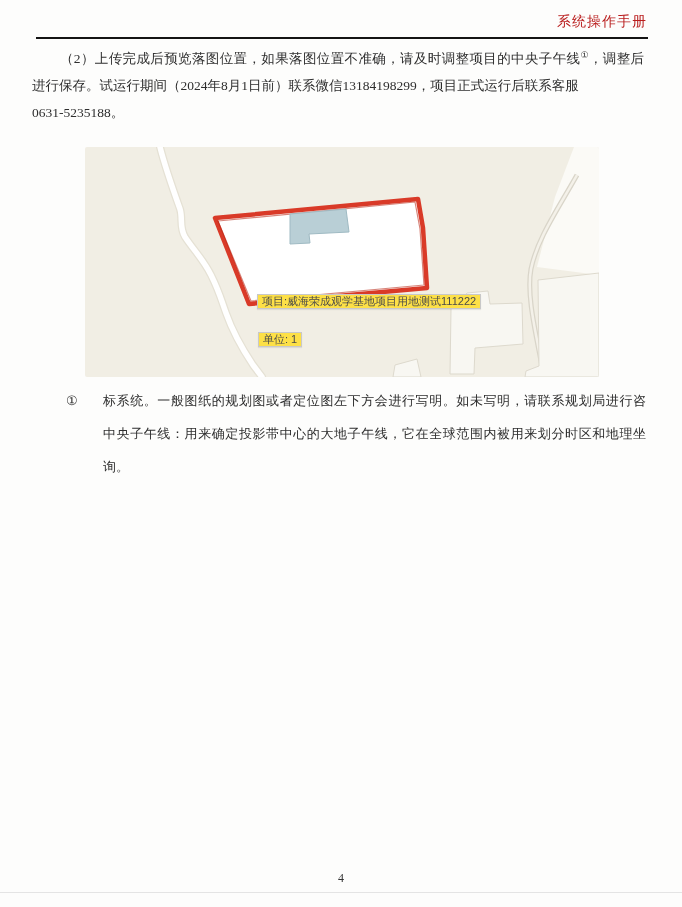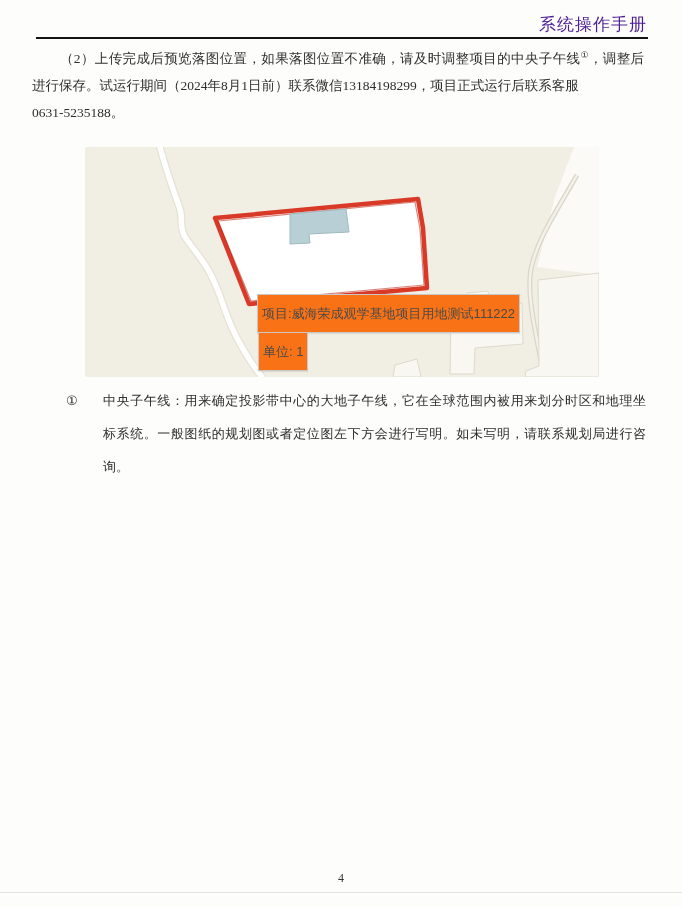--- a/index.html
+++ b/index.html
@@ -9,21 +9,21 @@
     font-family:"Liberation Serif","DejaVu Serif",serif;
     color:var(--ink,#2e2e2e);
     position:relative;
     overflow:hidden;
   }
   .page{position:absolute;inset:0;}
 
   
   .header-title{
     position:absolute;top:13px;right:35px;
-    font-size:17px;letter-spacing:1px;color:#4c1d95;
+    font-size:14px;letter-spacing:1px;color:#b91c1c;
   }
   .header-rule{
     position:absolute;left:36px;right:34px;top:37px;height:2px;
     background:var(--header_rule,#141414);
   }
 
   
   .para{position:absolute;left:32px;top:45px;width:612px;font-size:13.5px;}
   .para .pline{line-height:27px;height:27px;white-space:nowrap;}
   .pline.justify{text-align:justify;text-align-last:justify;text-justify:inter-ideograph;}
@@ -42,23 +42,23 @@
   .m-road-casing{fill:none;stroke:var(--road_casing,#e5e1d4);stroke-width:8;stroke-linecap:round;stroke-linejoin:round;}
   .m-road{fill:none;stroke:var(--road_fill,#ffffff);stroke-width:5.5;stroke-linecap:round;stroke-linejoin:round;}
   .m-thinroad-casing{fill:none;stroke:var(--thin_road_casing,#d9d5c9);stroke-width:5;}
   .m-thinroad{fill:none;stroke:var(--thin_road_fill,#f4f1e9);stroke-width:2.5;}
   .m-parcel{fill:#ffffff;stroke:var(--parcel_red,#d93a28);stroke-width:4.5;stroke-linejoin:round;}
   .m-parcel-inner{fill:none;stroke:var(--parcel_red_dark,#b7200f);stroke-width:1.2;opacity:.55;stroke-linejoin:round;}
   .m-bluebldg{fill:var(--building_blue,#b9cfd6);stroke:var(--building_blue_stroke,#9fbac3);stroke-width:1;}
 
   .map-tip{
     position:absolute;
-    background:#f97316;border:1px solid var(--tooltip_border,#c8c8c8);
+    background:#fde047;border:1px solid var(--tooltip_border,#c8c8c8);
     color:var(--tooltip_text,#4a4a4a);
-    font-size:13px;line-height:11px;padding:13px 4px;white-space:nowrap;
+    font-size:11px;line-height:11px;padding:1px 4px;white-space:nowrap;
     font-family:"Liberation Sans","DejaVu Sans",sans-serif;
     box-shadow:0 1px 1px rgba(0,0,0,.08);
   }
   .tip-project{left:172px;top:147px;}
   .tip-unit{left:173px;top:165px;margin-top:20px;}
 
   
   .footnote{position:absolute;left:66px;top:384px;width:582px;display:flex;font-size:13px;}
   .fn-marker{width:37px;flex:none;line-height:33px;}
   .fn-text{width:543px;flex:none;}
@@ -111,22 +111,22 @@
       <polygon class="m-bluebldg" points="205,67 261,62 264,85 224,87 225,96 205,97"></polygon>
     </svg>
 
     <div class="map-tip tip-project">项目:威海荣成观学基地项目用地测试111222</div>
     <div class="map-tip tip-unit">单位: 1</div>
   </div>
 
   <div class="footnote">
     <div class="fn-marker">①</div>
     <div class="fn-text">
+      <div class="fn-line justify">标系统。一般图纸的规划图或者定位图左下方会进行写明。如未写明，请联系规划局进行咨</div>
       <div class="fn-line justify">中央子午线：用来确定投影带中心的大地子午线，它在全球范围内被用来划分时区和地理坐</div>
-      <div class="fn-line justify">标系统。一般图纸的规划图或者定位图左下方会进行写明。如未写明，请联系规划局进行咨</div>
       <div class="fn-line">询。</div>
     </div>
   </div>
 
   <div class="page-number">4</div>
   <div class="footer-rule"></div>
 
 </div>
 
 </body></html>

